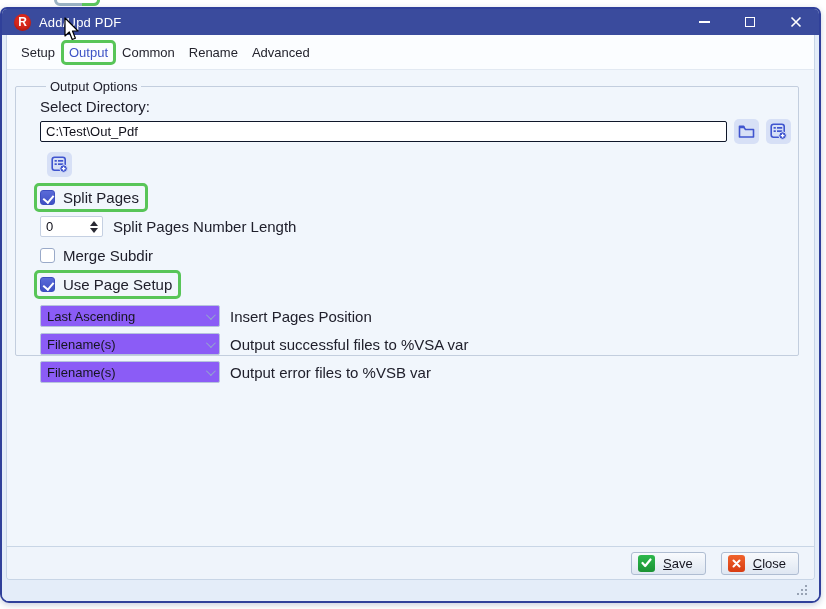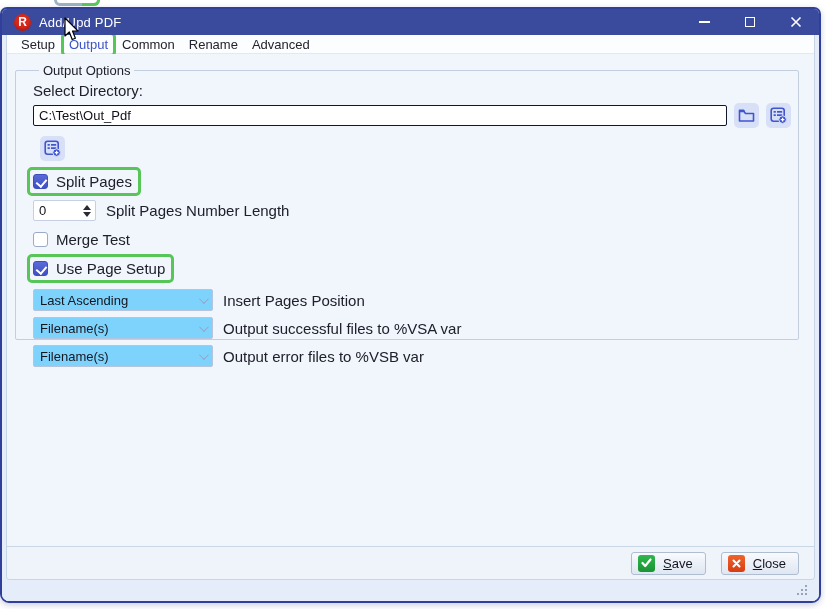--- a/index.html
+++ b/index.html
@@ -29,31 +29,31 @@
   .win-btn { width:46px; height:100%; display:flex; align-items:center; justify-content:center; cursor:default; }
   .glyph-min { width:11px; height:0; border-top:2px solid #fff; }
   .glyph-max { width:10px; height:10px; border:1.6px solid #fff; }
   .glyph-close { stroke:#fff; stroke-width:1.6; }
 
   .frame { flex:1; display:flex; flex-direction:column; padding:0 4px; background:#e4edf9; }
   .inner { flex:1; display:flex; flex-direction:column; background:#f1f6fc;
     border:1px solid #c8d5e6; border-top:none; border-radius:0 0 4px 4px; overflow:hidden; }
 
   
-  .tabstrip { height:19px; background:#fbfdff; display:flex; align-items:center;
+  .tabstrip { height:35px; background:#fbfdff; display:flex; align-items:center;
     padding-left:14px; gap:14px; flex:0 0 auto; border-bottom:1px solid #e2e9f2; font-size:13px; }
   .tab { color:#24242e; cursor:default; }
   .tab-active-box { border:3px solid #58c558; border-radius:5px; padding:2px 5px; margin:0 -8px; }
   .tab.active { color:#3d53c6; }
 
   
   .page { flex:1; position:relative; background:#f1f6fc; padding:9px 8px 0 8px; overflow:hidden; }
 
   fieldset.groupbox { border:1px solid #c3cede; border-radius:2px; height:277px;
-    padding:2px 7px 0 17px; margin-right:7px; }
+    padding:2px 7px 0 24px; margin-right:7px; }
   legend { font-size:13px; color:#20202c; padding:0 4px; margin-left:6px; }
 
   .lbl { font-size:15px; color:#20202c; }
   .row { display:flex; align-items:center; }
 
   input.tfield, .tfield { height:21px; background:#fff; border:1px solid #0f172a;
     border-radius:2px; font-family:Liberation Sans, sans-serif; font-size:13px;
     color:#10101a; padding:0 5px; outline:none; }
 
   .icon-btn { width:25px; height:25px; background:#d7e0f6; border:none; border-radius:5px;
@@ -75,21 +75,21 @@
     border-radius:2px; display:flex; align-items:center; }
   .spin-val { flex:1; font-size:13px; color:#10101a; padding-left:5px; }
   .spin-arrows { width:16px; display:flex; flex-direction:column; align-items:center;
     justify-content:center; gap:2px; cursor:pointer; }
   .tri-up { width:0; height:0; border-left:4px solid transparent; border-right:4px solid transparent;
     border-bottom:5px solid #2a2a34; }
   .tri-down { width:0; height:0; border-left:4px solid transparent; border-right:4px solid transparent;
     border-top:5px solid #2a2a34; }
 
   
-  .dd { width:180px; height:22px; background:#7dd3fc; border:1px solid #b6c4dc; border-radius:2px;
+  .dd { width:180px; height:22px; background:#8b5cf6; border:1px solid #b6c4dc; border-radius:2px;
     display:flex; align-items:center; padding:0 6px; cursor:pointer; flex:0 0 auto; }
   .dd-val { flex:1; font-size:13px; color:#15151f; }
   .chev { width:7px; height:7px; border:solid #93a7cc; border-width:0 1.6px 1.6px 0;
     transform:rotate(45deg) translateY(-2px); }
 
   
   .btnbar { flex:0 0 33px; border-top:1px solid #c9d6e6; background:#eff4fb;
     display:flex; align-items:center; justify-content:flex-end; gap:15px; padding-right:15px; }
   .btn { height:23px; display:flex; align-items:center; gap:8px; padding:0 12px 0 6px;
     background:linear-gradient(#f8fafd,#dfe7f2); border:1px solid #afbdd2; border-radius:3px;
@@ -208,21 +208,21 @@
                 <span class="spin-arrows">
                   <i class="tri-up"></i>
                   <i class="tri-down"></i>
                 </span>
               </div>
               <span class="lbl" style="margin-left:10px;">Split Pages Number Length</span>
             </div>
 
             <div class="row mt10">
               <span class="cb"></span>
-              <span class="lbl cb-lbl">Merge Test</span>
+              <span class="lbl cb-lbl">Merge Subdir</span>
             </div>
 
             <div class="row mt6" style="margin-left:-6px;">
               <span class="green-box">
                 <span class="cb checked"></span>
                 <span class="lbl cb-lbl">Use Page Setup</span>
               </span>
             </div>
 
             <div class="row mt6">

